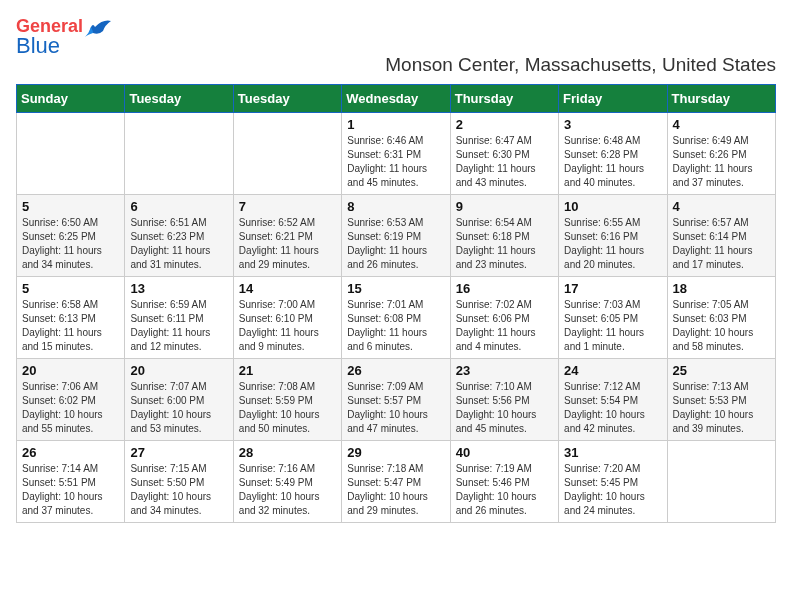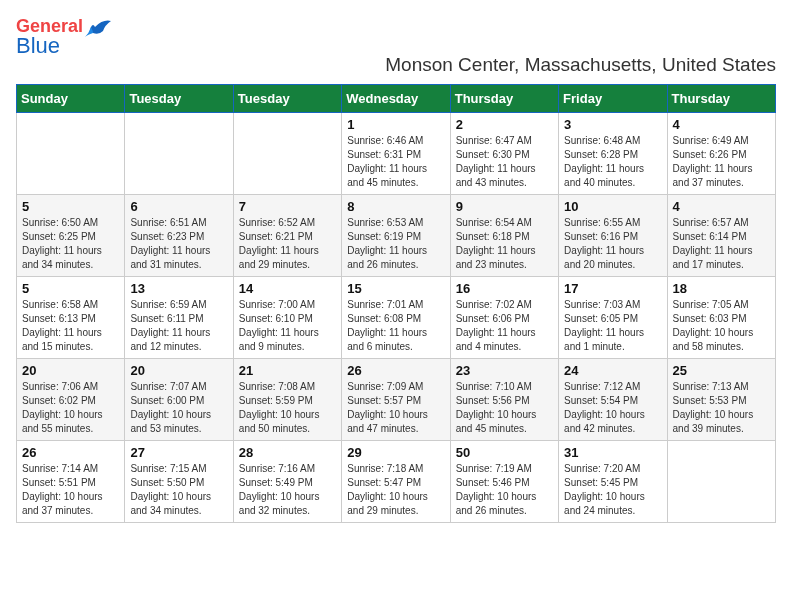--- a/index.html
+++ b/index.html
@@ -235,21 +235,21 @@
         </td>
         <td>
           <div class="day-number">28</div>
           <div class="day-info">Sunrise: 7:16 AM<br>Sunset: 5:49 PM<br>Daylight: 10 hours and 32 minutes.</div>
         </td>
         <td>
           <div class="day-number">29</div>
           <div class="day-info">Sunrise: 7:18 AM<br>Sunset: 5:47 PM<br>Daylight: 10 hours and 29 minutes.</div>
         </td>
         <td>
-          <div class="day-number">50</div>
+          <div class="day-number">40</div>
           <div class="day-info">Sunrise: 7:19 AM<br>Sunset: 5:46 PM<br>Daylight: 10 hours and 26 minutes.</div>
         </td>
         <td>
           <div class="day-number">31</div>
           <div class="day-info">Sunrise: 7:20 AM<br>Sunset: 5:45 PM<br>Daylight: 10 hours and 24 minutes.</div>
         </td>
         <td class="empty-cell"></td>
       </tr>
     </tbody>
 </table>

